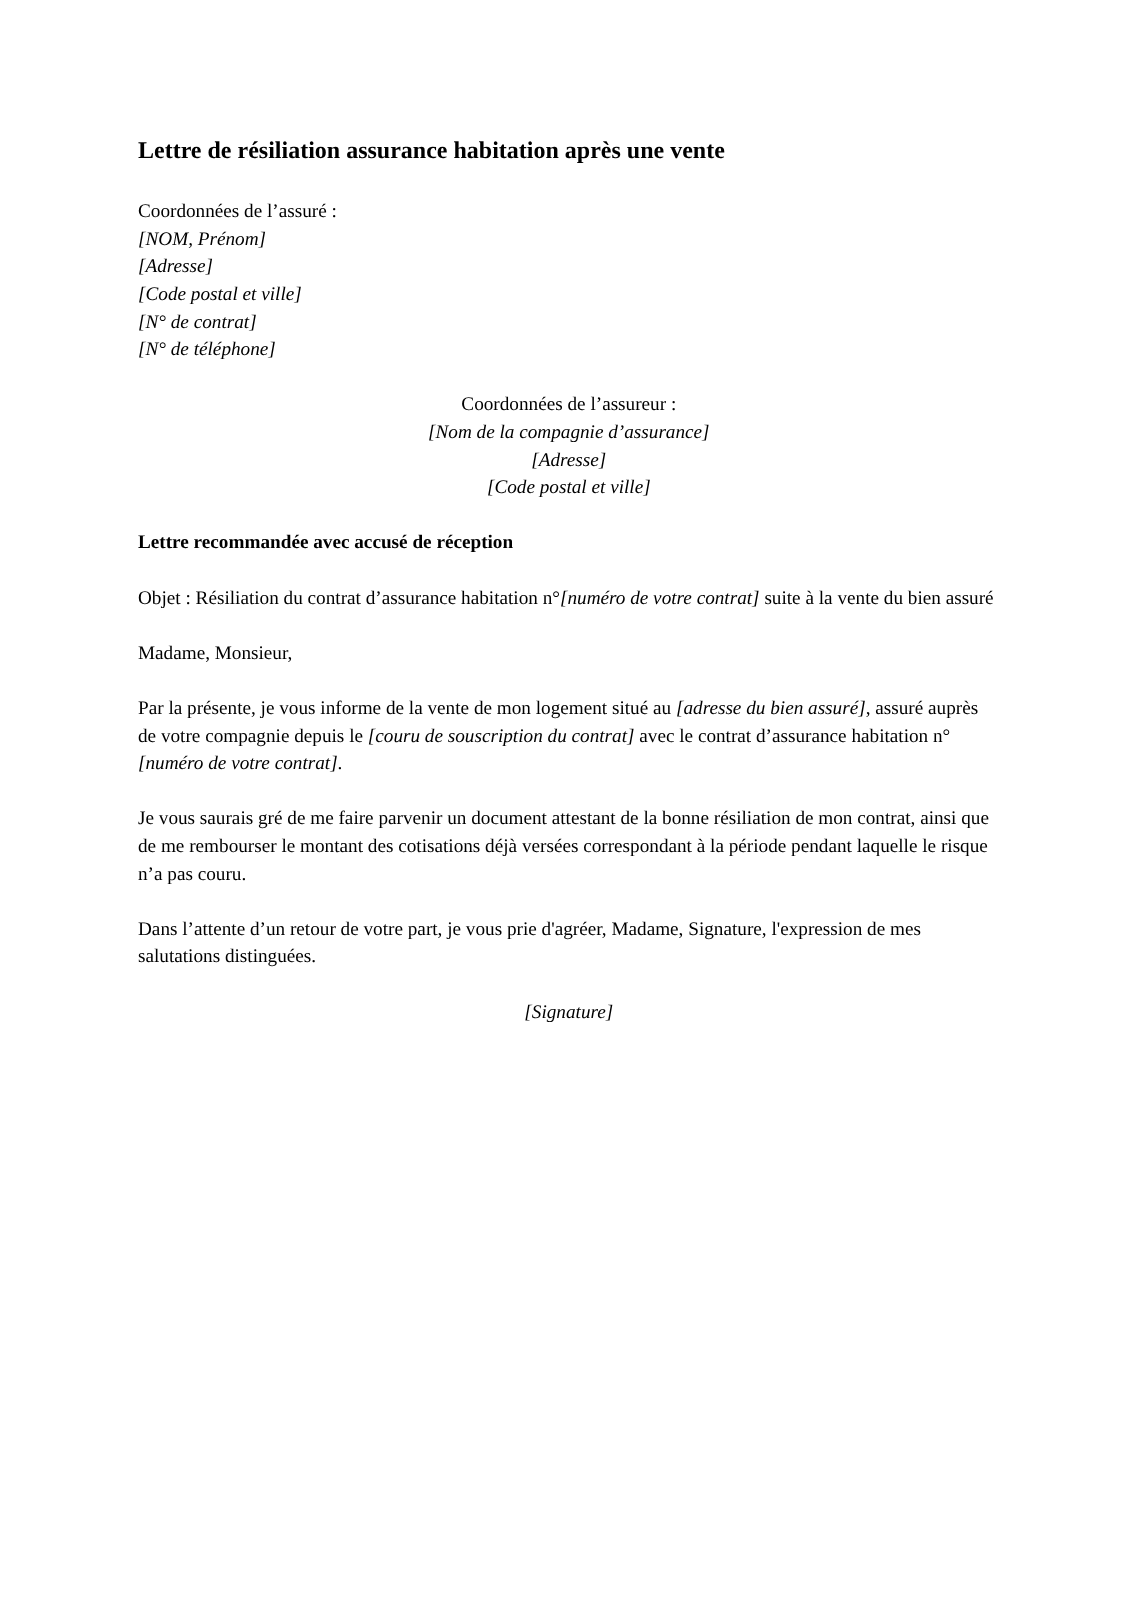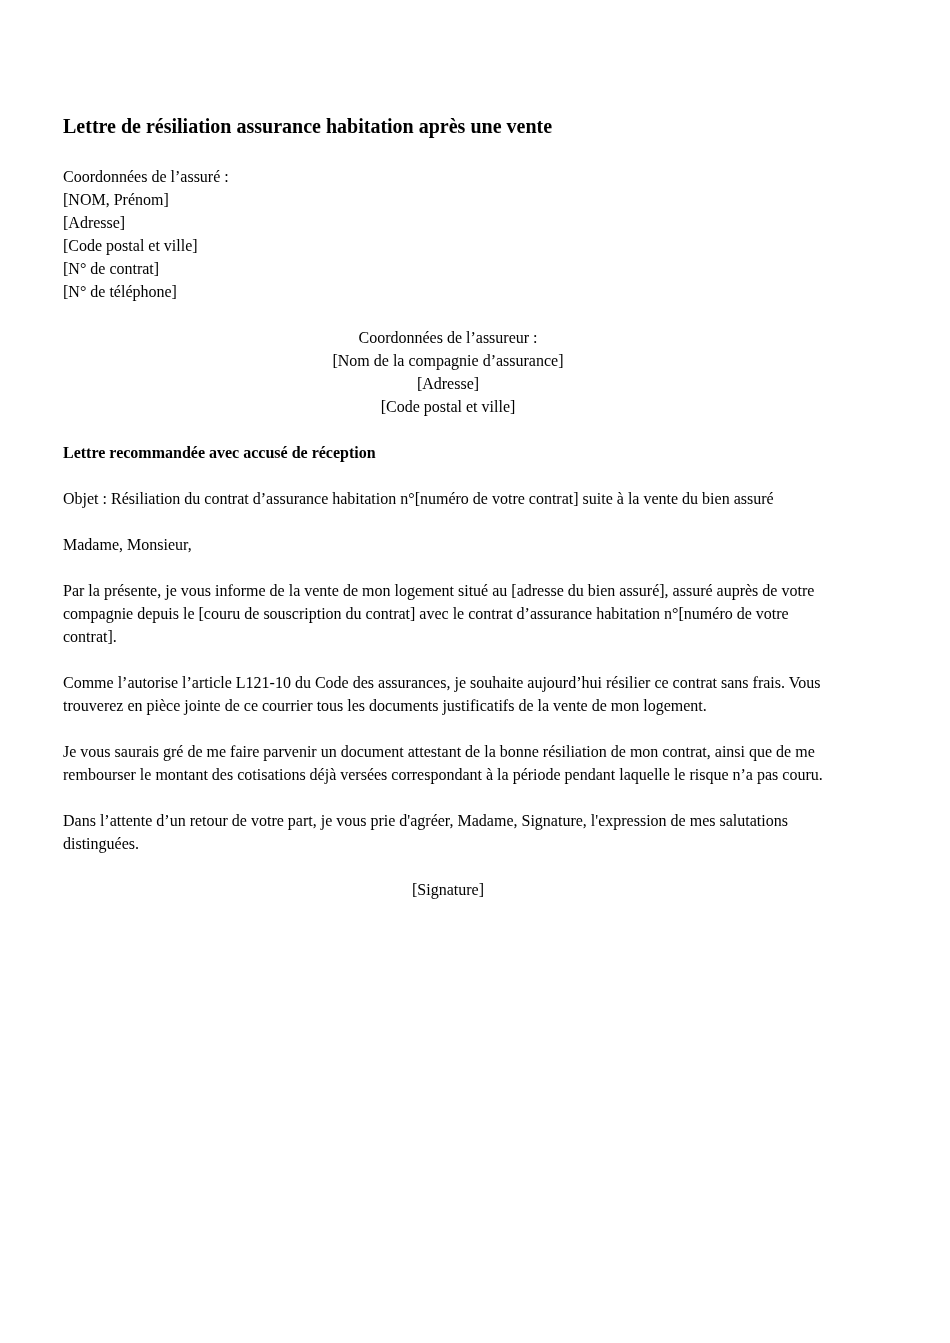--- a/index.html
+++ b/index.html
@@ -9,39 +9,40 @@
   }
   .page {
     width: 950px;
     height: 1343px;
     box-sizing: border-box;
     background: #ffffff;
     color: #000000;
     font-family: "Liberation Serif", "DejaVu Serif", serif;
     font-size: 16px;
     line-height: 23px;
-    padding: 114px 117px 0 63px;
+    padding: 114px 117px 0 115px;
     overflow: hidden;
   }
   h1.letter-title {
     font-size: 20px;
     line-height: 24px;
     font-weight: bold;
     margin: 0 0 27px 0;
   }
   p {
     margin: 23px 0 0 0;
   }
   .right {
     text-align: center;
   }
   .bold {
     font-weight: bold;
   }
   .ph {
+    font-style: italic;
   }
   .underline {
     text-align: center;
   }
 </style>
 </head>
 <body>
 
 <div class="page">
 
@@ -52,21 +53,20 @@
   <p class="right"><span>Coordonnées de l’assureur :</span><br><span class="ph">[Nom de la compagnie d’assurance]</span><br><span class="ph">[Adresse]</span><br><span class="ph">[Code postal et ville]</span></p>
 
   <p class="bold">Lettre recommandée avec accusé de réception</p>
 
   <p><span class="underline">Objet</span><span> : Résiliation du contrat d’assurance habitation n°</span><span class="ph">[numéro de votre contrat]</span><span> suite à la vente du bien assuré</span></p>
 
   <p>Madame, Monsieur,</p>
 
   <p><span>Par la présente, je vous informe de la vente de mon logement situé au </span><span class="ph">[adresse du bien assuré]</span><span>, assuré auprès de votre compagnie depuis le </span><span class="ph">[couru de souscription du contrat]</span><span> avec le contrat d’assurance habitation n°</span><span class="ph">[numéro de votre contrat]</span><span>.</span></p>
 
-  <p>Comme l’autorise l’article L121-10 du Code des assurances, je souhaite aujourd’hui résilier ce contrat sans frais. Vous trouverez en pièce jointe de ce courrier tous les documents justificatifs de la vente de mon logement.</p>
 
   <p>Je vous saurais gré de me faire parvenir un document attestant de la bonne résiliation de mon contrat, ainsi que de me rembourser le montant des cotisations déjà versées correspondant à la période pendant laquelle le risque n’a pas couru.</p>
 
   <p>Dans l’attente d’un retour de votre part, je vous prie d'agréer, Madame, Signature, l'expression de mes salutations distinguées.</p>
 
 
   <p class="right ph">[Signature]</p>
 
 </div>
 

